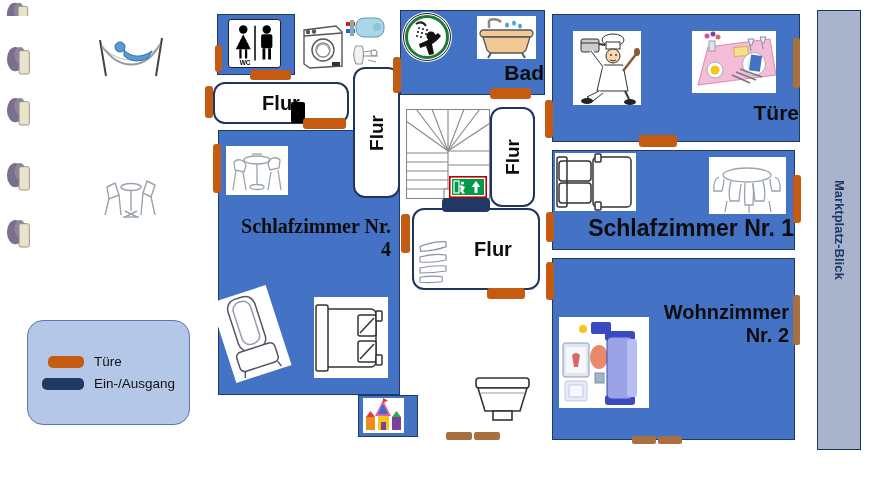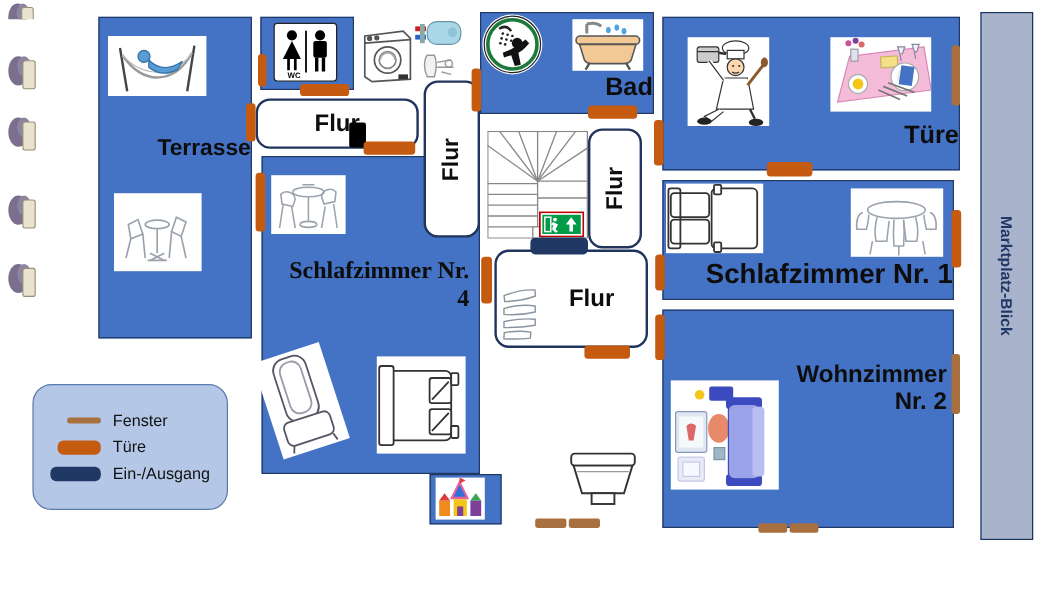--- a/index.html
+++ b/index.html
@@ -64,23 +64,20 @@
       </svg>
   </div>
   <div class="art" style="left:6px;top:217px;width:28px;height:32px;background:transparent;">
     <svg width="28" height="32" viewBox="0 0 30 34">
         <ellipse cx="10" cy="16" rx="9" ry="13" fill="#7b6f8e"></ellipse>
         <ellipse cx="15" cy="12" rx="6" ry="9" fill="#8d84a0"></ellipse>
         <rect x="14" y="7" width="11" height="25" rx="2" fill="#e9e2cc" stroke="#9a8f78"></rect>
       </svg>
   </div>
 
-  <div class="room" style="left:82px;top:14px;width:128px;height:268px;">
-    <div class="room-label" style="left:0;right:0;top:98px;font-size:19px;">Terrasse</div>
-  </div>
   <div class="art" style="left:90px;top:30px;width:82px;height:50px;">
     <svg width="82" height="50" viewBox="0 0 82 50">
       <line x1="10" y1="10" x2="16" y2="46" stroke="#444" stroke-width="2"></line>
       <line x1="72" y1="8" x2="66" y2="46" stroke="#444" stroke-width="2"></line>
       <path d="M12,16 C30,42 56,40 70,14" stroke="#999" stroke-width="2" fill="none"></path>
       <path d="M12,16 C30,36 56,34 70,14" stroke="#bbb" stroke-width="1" fill="none"></path>
       <circle cx="30" cy="17" r="5" fill="#5b9bd5" stroke="#2e6da4"></circle>
       <path d="M34,20 C42,28 52,28 62,21 L58,28 C48,33 40,31 34,26 Z" fill="#5b9bd5" stroke="#2e6da4"></path>
     </svg>
   </div>
@@ -420,24 +417,20 @@
 
   <div class="window" style="left:793px;top:38px;width:7px;height:50px;"></div>
   <div class="window" style="left:793px;top:295px;width:7px;height:50px;"></div>
   <div class="window" style="left:632px;top:436px;width:24px;height:8px;"></div>
   <div class="window" style="left:658px;top:436px;width:24px;height:8px;"></div>
   <div class="window" style="left:446px;top:432px;width:26px;height:8px;"></div>
   <div class="window" style="left:474px;top:432px;width:26px;height:8px;"></div>
 
   <div class="legend">
     <div class="legend-row">
-      <div class="legend-swatch" style="width:28px;height:5px;background:#A9703F;border-radius:2px;margin-left:14px;"></div>
-      <span class="legend-label">Fenster</span>
-    </div>
-    <div class="legend-row">
       <div class="legend-swatch" style="width:36px;height:12px;background:#C55A11;border-radius:5px;margin-left:6px;"></div>
       <span class="legend-label">Türe</span>
     </div>
     <div class="legend-row">
       <div class="legend-swatch" style="width:42px;height:12px;background:#1F3864;border-radius:5px;"></div>
       <span class="legend-label">Ein-/Ausgang</span>
     </div>
   </div>
 
 </div>

